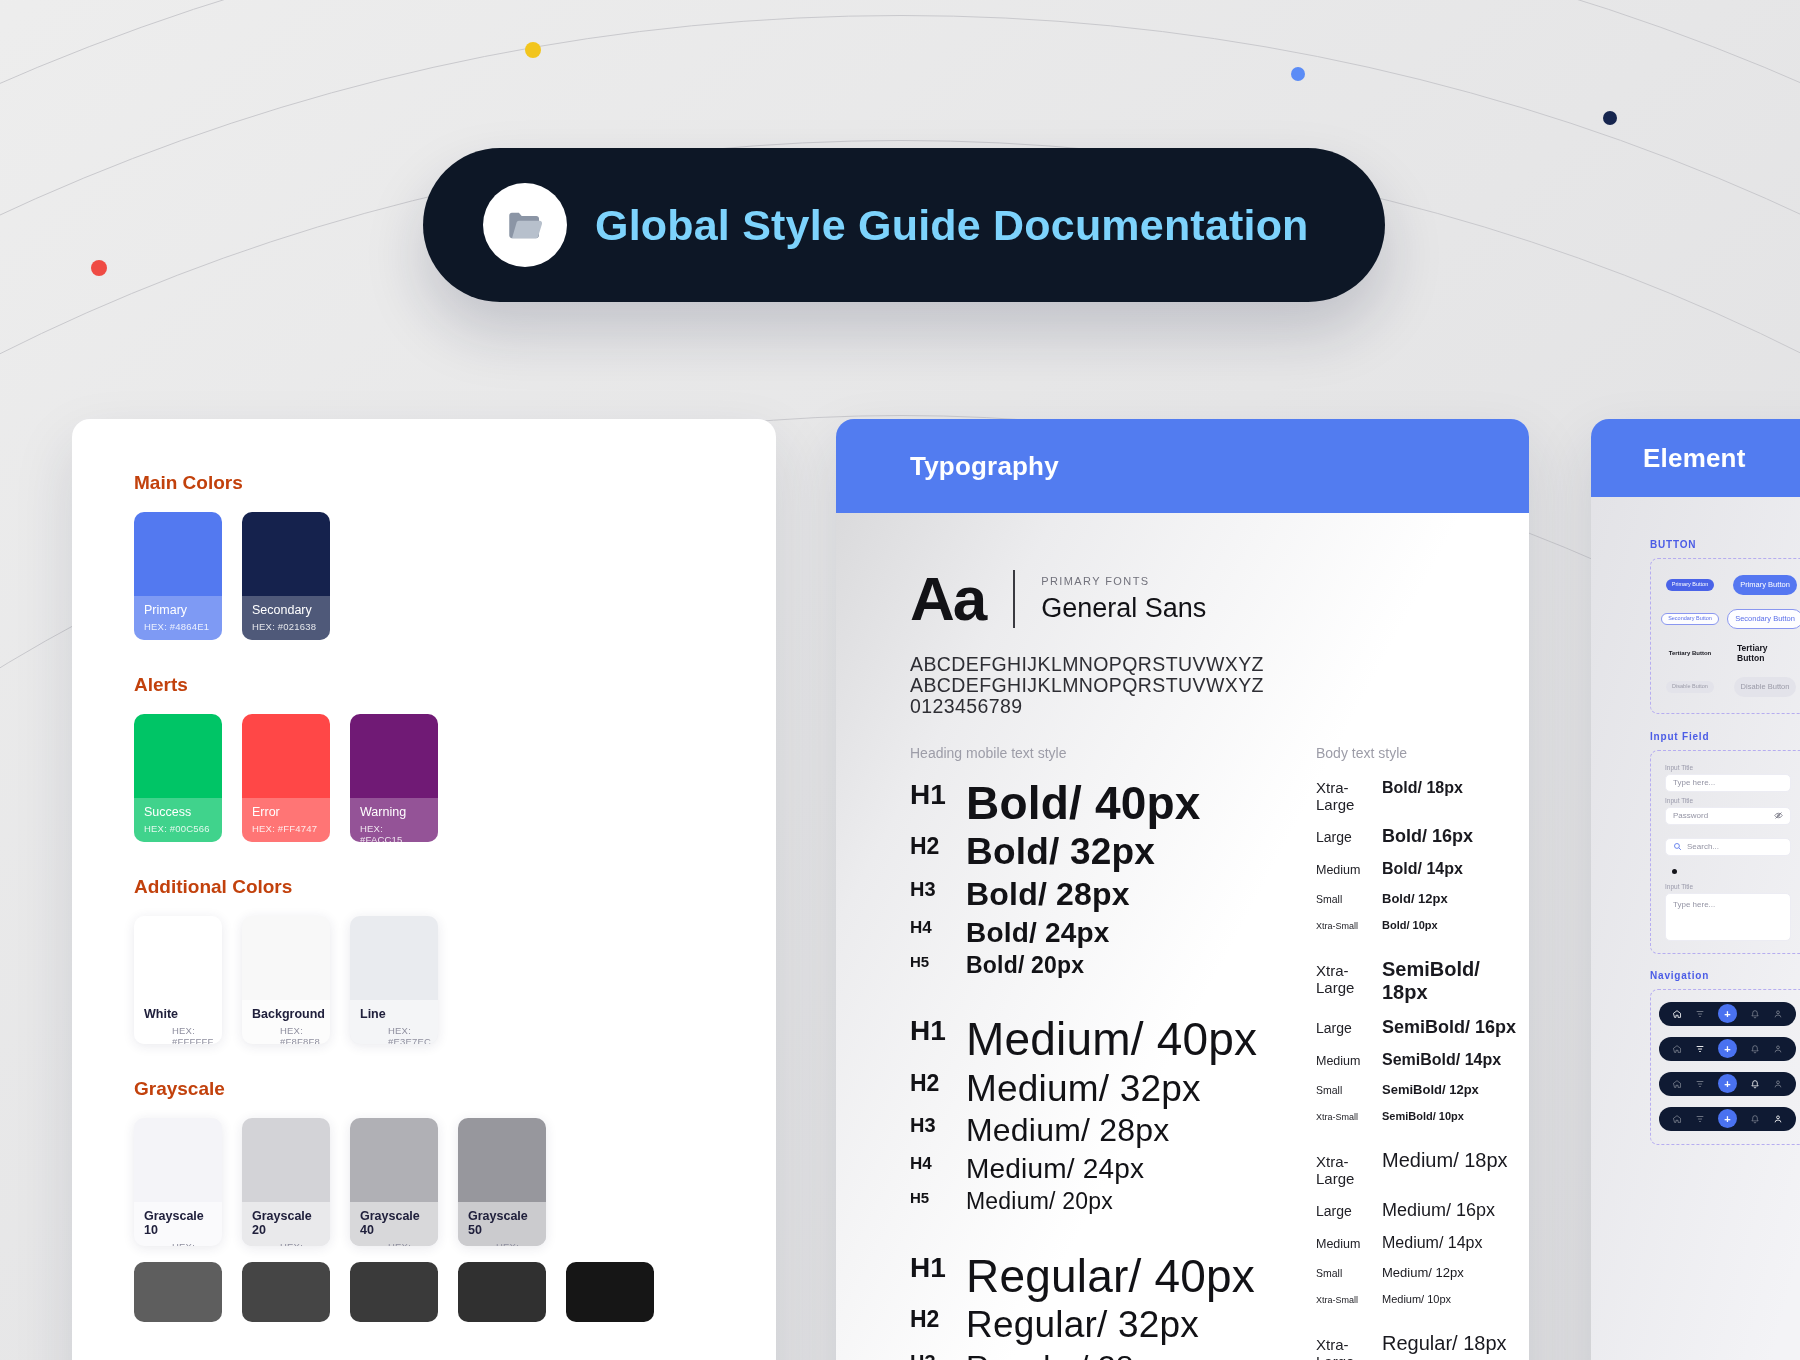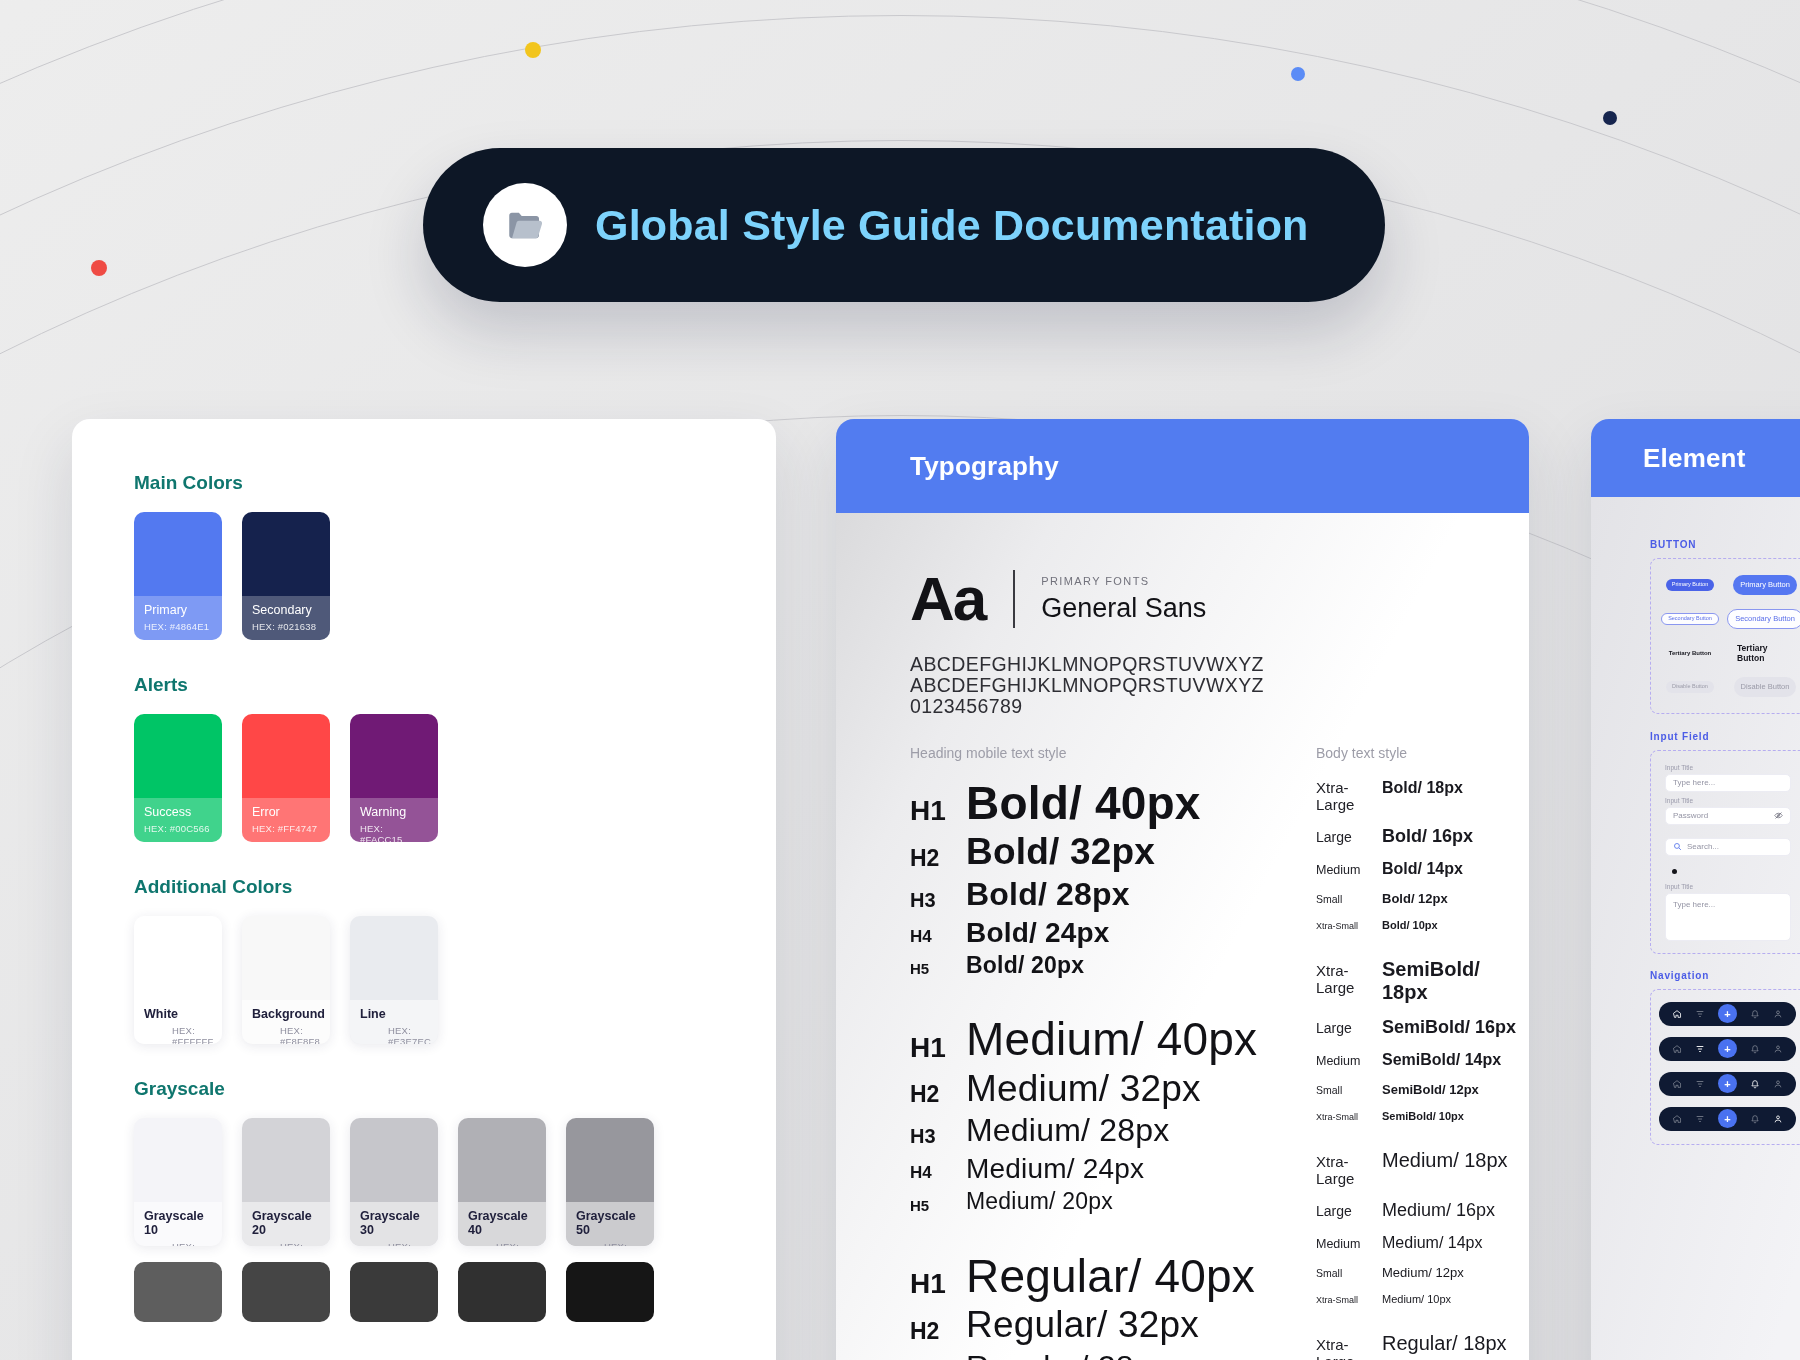--- a/index.html
+++ b/index.html
@@ -23,21 +23,21 @@
   #element-card{left:1591px;width:693px;height:1010px;background:linear-gradient(105deg,#e2e2e6 0%,#f3f3f6 45%);}
   .card-head{height:94px;background:#527cf0;display:flex;align-items:center;color:#fff;}
   .card-head h2{font-size:26px;font-weight:700;margin:0;letter-spacing:.2px;}
   #colors-card .card-head{padding-left:62px;}
   #type-card .card-head{padding-left:74px;}
   #element-card .card-head{height:78px;padding-left:52px;}
 
   
   .c-body{padding:53px 62px 0;}
   .c-section{margin-bottom:34px;}
-  .c-section h3{margin:0 0 18px;font-size:19px;color:#0f766e;font-weight:700;}
+  .c-section h3{margin:0 0 18px;font-size:19px;color:#c2410c;font-weight:700;}
   .sw-row{display:flex;gap:20px;}
   .sw{width:88px;height:128px;border-radius:10px;position:relative;overflow:hidden;flex:none;}
   .sw .band{position:absolute;left:0;right:0;bottom:0;height:44px;background:rgba(255,255,255,.25);
     padding:7px 10px;box-sizing:border-box;color:#fff;}
   .sw-name{font-size:12.5px;font-weight:500;}
   .sw-hex{font-size:9.5px;opacity:.85;margin-top:4px;letter-spacing:.2px;}
   .sw.dark{box-shadow:0 2px 12px rgba(40,40,80,.10);}
   .sw.dark .band{background:rgba(255,255,255,.5);color:#20203c;}
   .sw.dark .sw-name{font-weight:700;}
   .sw.dark .sw-hex{color:#8f8f9f;opacity:1;padding-left:28px;}
@@ -49,21 +49,21 @@
   .aa-row{display:flex;align-items:center;}
   .aa{font-size:62px;font-weight:700;color:#121216;letter-spacing:-2px;line-height:1;}
   .aa-div{width:2px;height:58px;background:#3a3a40;margin:0 26px 0 28px;}
   .pf-label{font-size:11px;color:#72727c;letter-spacing:1.4px;}
   .font-name{font-size:27px;color:#121216;font-weight:500;margin-top:6px;}
   .specimen{margin-top:24px;font-size:19.5px;color:#2e2e34;line-height:21px;letter-spacing:.4px;font-weight:400;}
   .t-cols{display:flex;margin-top:28px;}
   .t-left{width:406px;flex:none;}
   .t-right{flex:1;}
   .col-label{font-size:14px;color:#9d9da8;margin-bottom:18px;font-weight:400;}
-  .h-row{display:flex;align-items:flex-end;margin-bottom:6px;}
+  .h-row{display:flex;align-items:flex-start;margin-bottom:6px;}
   .h-row .tag{width:56px;font-weight:700;color:#121216;flex:none;}
   .h-row .val{color:#121216;letter-spacing:.2px;line-height:1.05;}
   .h-row.gap{margin-top:38px;}
   .b-row{display:flex;align-items:baseline;margin-bottom:13px;}
   .b-row .tag{width:66px;font-weight:500;color:#222228;flex:none;}
   .b-row .val{color:#19191f;}
   .b-row.gap{margin-top:27px;}
 
   
   .e-body{padding:42px 0 0 59px;}
@@ -215,26 +215,20 @@
               </div>
             </div>
 
             <div class="sw dark" style="background: rgb(211, 211, 215);">
               <div class="band">
                 <div class="sw-name">Grayscale 20</div>
                 <div class="sw-hex">HEX: #D1D1D6</div>
               </div>
             </div>
 
-            <div class="sw dark" style="background: rgb(198, 198, 203);">
-              <div class="band">
-                <div class="sw-name">Grayscale 30</div>
-                <div class="sw-hex">HEX: #FFCD1A</div>
-              </div>
-            </div>
 
             <div class="sw dark" style="background: rgb(176, 176, 181);">
               <div class="band">
                 <div class="sw-name">Grayscale 40</div>
                 <div class="sw-hex">HEX: #FFCD1A</div>
               </div>
             </div>
 
             <div class="sw dark" style="background: rgb(151, 151, 157);">
               <div class="band">

